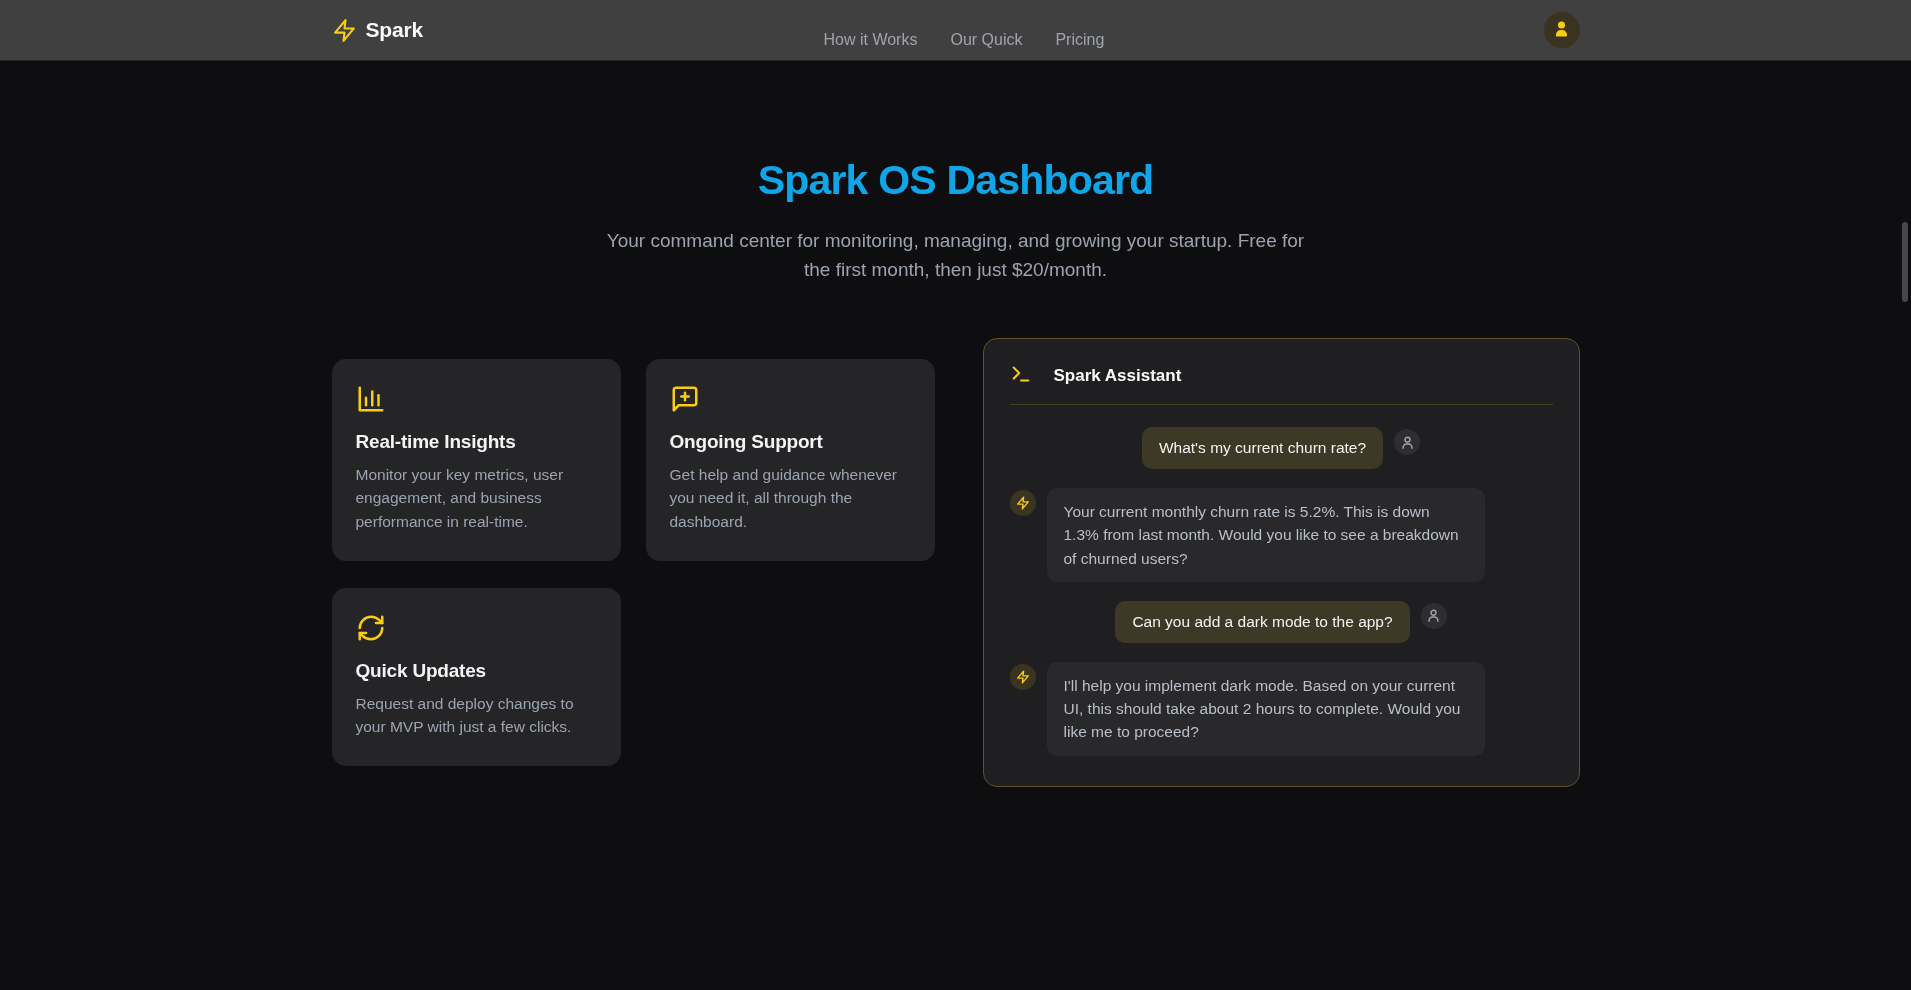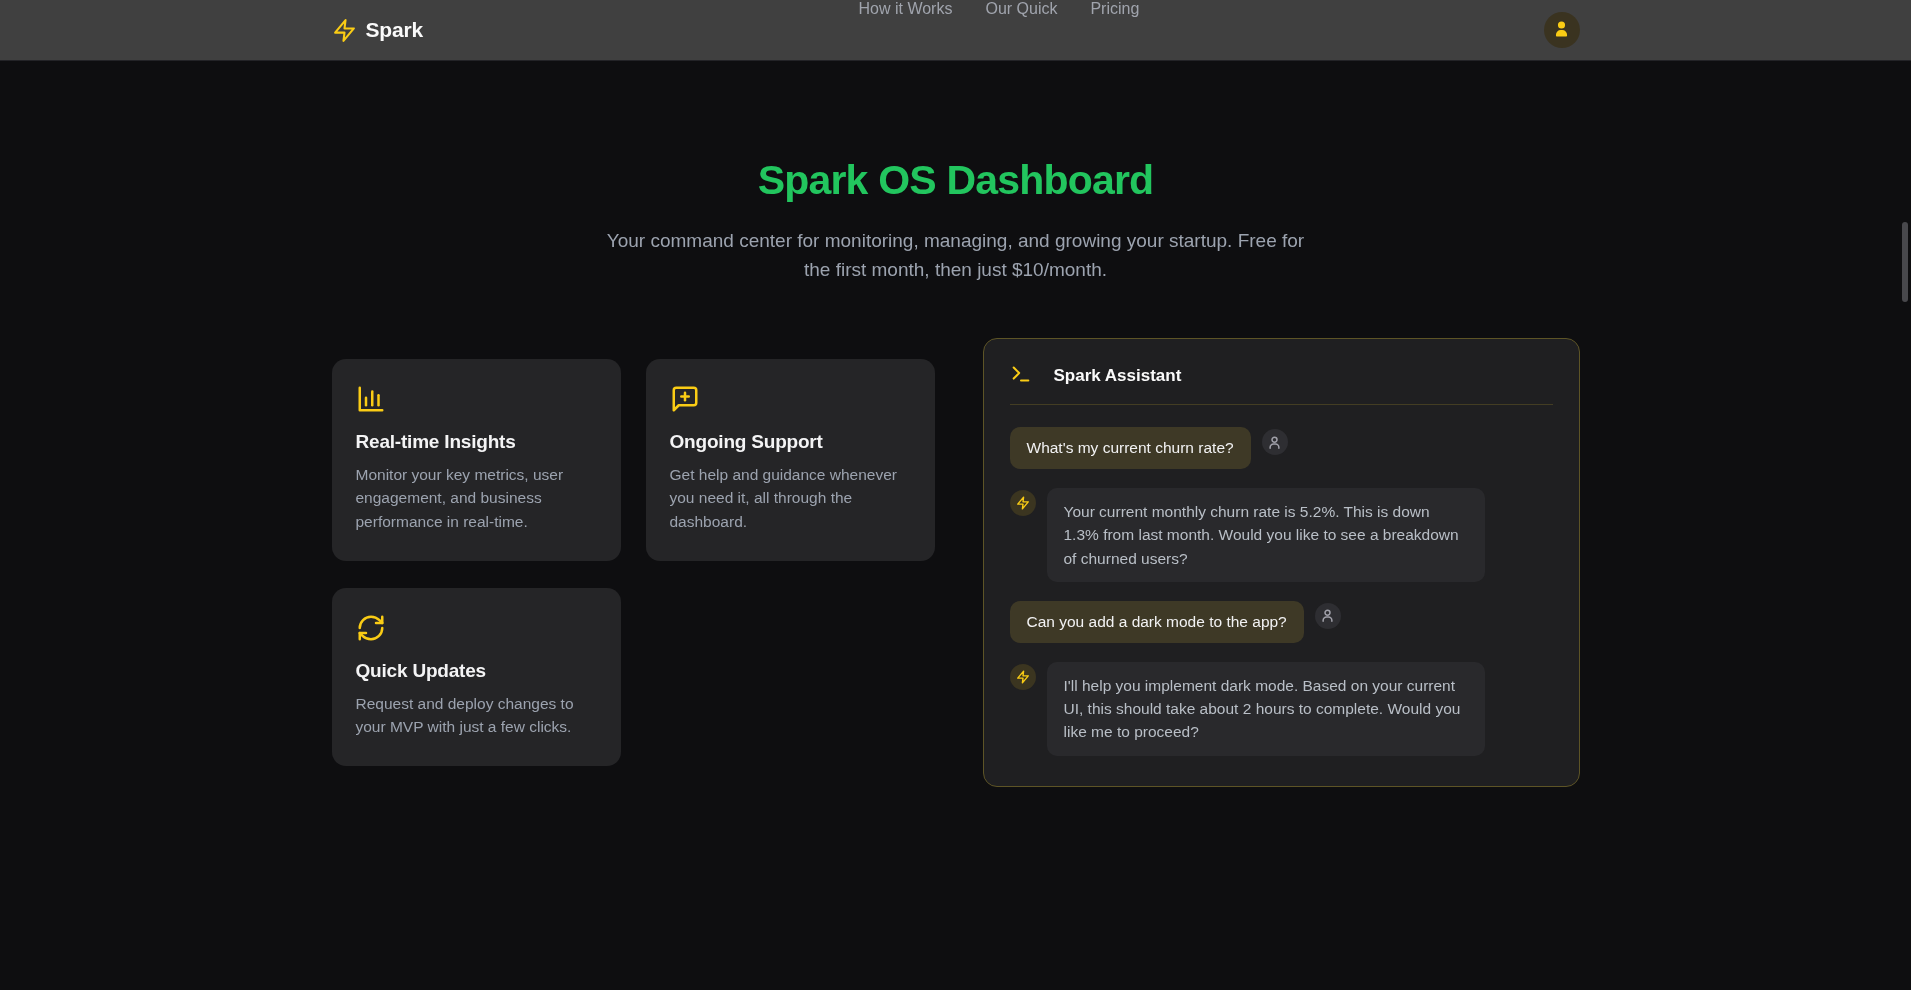--- a/index.html
+++ b/index.html
@@ -30,40 +30,40 @@
   }
   .brand { display:flex; align-items:center; gap:9px; cursor:pointer; }
   .brand svg { display:block; }
   .brand-name { font-size:21px; font-weight:700; color:#fafafa; letter-spacing:-0.2px; }
   .nav-links {
     position:absolute;
     left:50%; top:0;
     transform:translateX(-47%);
     height:79px;
     display:flex;
+    align-items:center;
     gap:33px;
-    margin-left:35px;
   }
   .nav-link { color:#a0a4ad; font-size:16px; cursor:pointer; text-decoration:none; }
   .nav-avatar {
     width:36px; height:36px;
     border-radius:50%;
     background:#3a3320;
     border:none;
     display:flex; align-items:center; justify-content:center;
     cursor:pointer;
   }
 
   
   .hero { text-align:center; margin-top:96px; }
   .hero-title {
     font-size:41px;
     font-weight:800;
     letter-spacing:-0.8px;
-    color:#22c55e;
+    color:#0ea5e9;
   }
   .hero-subtitle {
     margin:22px auto 0;
     width:700px;
     font-size:19px;
     line-height:29px;
     color:#9ca3af;
   }
 
   
@@ -111,21 +111,21 @@
     border-radius:14px;
     padding:24px 26px 30px;
   }
   .chat-header { display:flex; align-items:center; gap:22px; }
   .chat-header svg { color:#facc15; }
   .chat-title { font-size:17px; font-weight:700; color:#fafafa; }
   .chat-divider { height:1px; background:#433d23; margin:15px 0 22px; }
   .chat-messages { display:flex; flex-direction:column; gap:19px; }
 
   .msg-row { display:flex; align-items:flex-start; gap:11px; }
-  .msg-row.user { justify-content:flex-start; }
+  .msg-row.user { justify-content:center; }
   .avatar {
     width:26px; height:26px;
     border-radius:50%;
     flex:0 0 auto;
     display:flex; align-items:center; justify-content:center;
   }
   .avatar.bot { background:#3b3520; color:#facc15; margin-top:2px; }
   .avatar.human { background:#2e2e32; color:#a1a1aa; margin-top:2px; }
   .bubble {
     border-radius:10px;
@@ -180,21 +180,21 @@
           <circle cx="12" cy="7.5" r="3.5"></circle>
           <path d="M18 21v-1a5 5 0 0 0-5-5h-2a5 5 0 0 0-5 5v1z"></path>
         </svg>
       </span>
     </button>
   </div>
 </header>
 
 <section class="hero">
   <h1 class="hero-title">Spark OS Dashboard</h1>
-  <p class="hero-subtitle">Your command center for monitoring, managing, and growing your startup. Free for the first month, then just $10/month.</p>
+  <p class="hero-subtitle">Your command center for monitoring, managing, and growing your startup. Free for the first month, then just $20/month.</p>
 </section>
 
 <main class="content">
 
   <div class="features">
 
     <div class="card">
       <div class="card-icon">
         <svg width="30" height="30" viewBox="0 0 24 24" fill="none" stroke="currentColor" stroke-width="2" stroke-linecap="round" stroke-linejoin="round">
           <path d="M3 3v18h18"></path>

